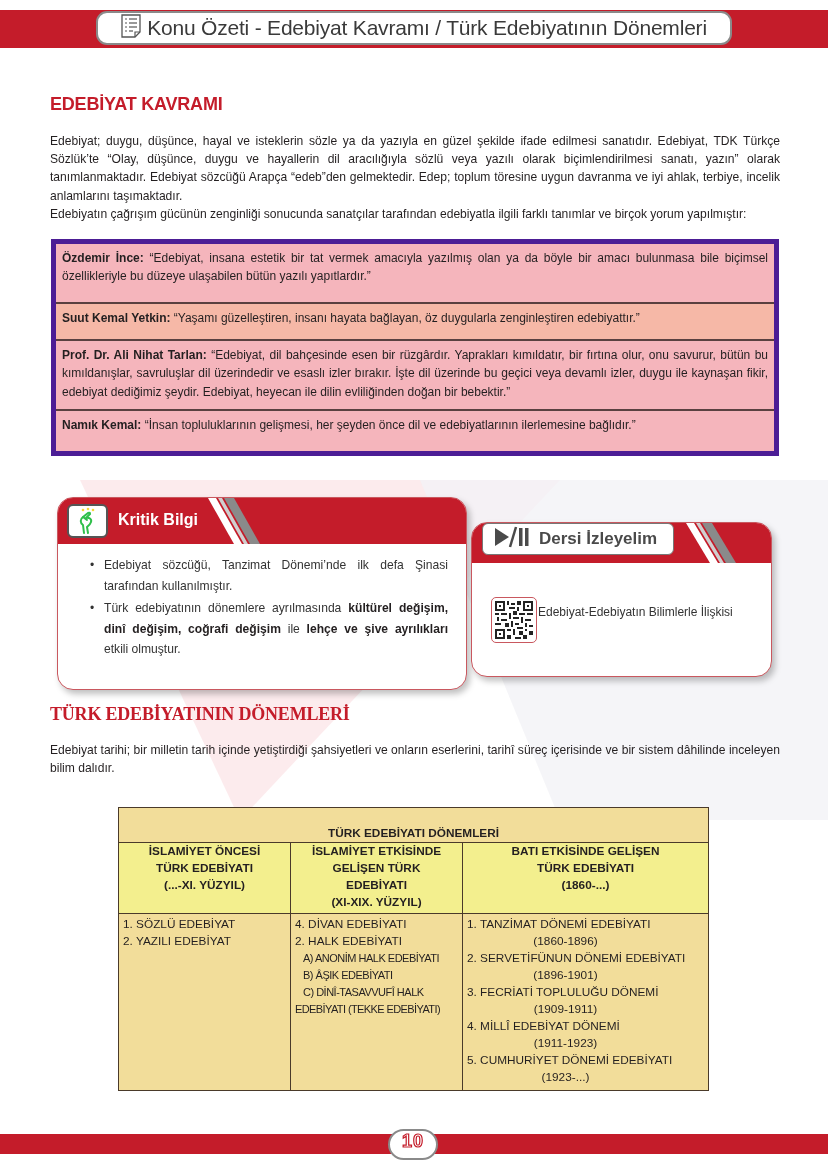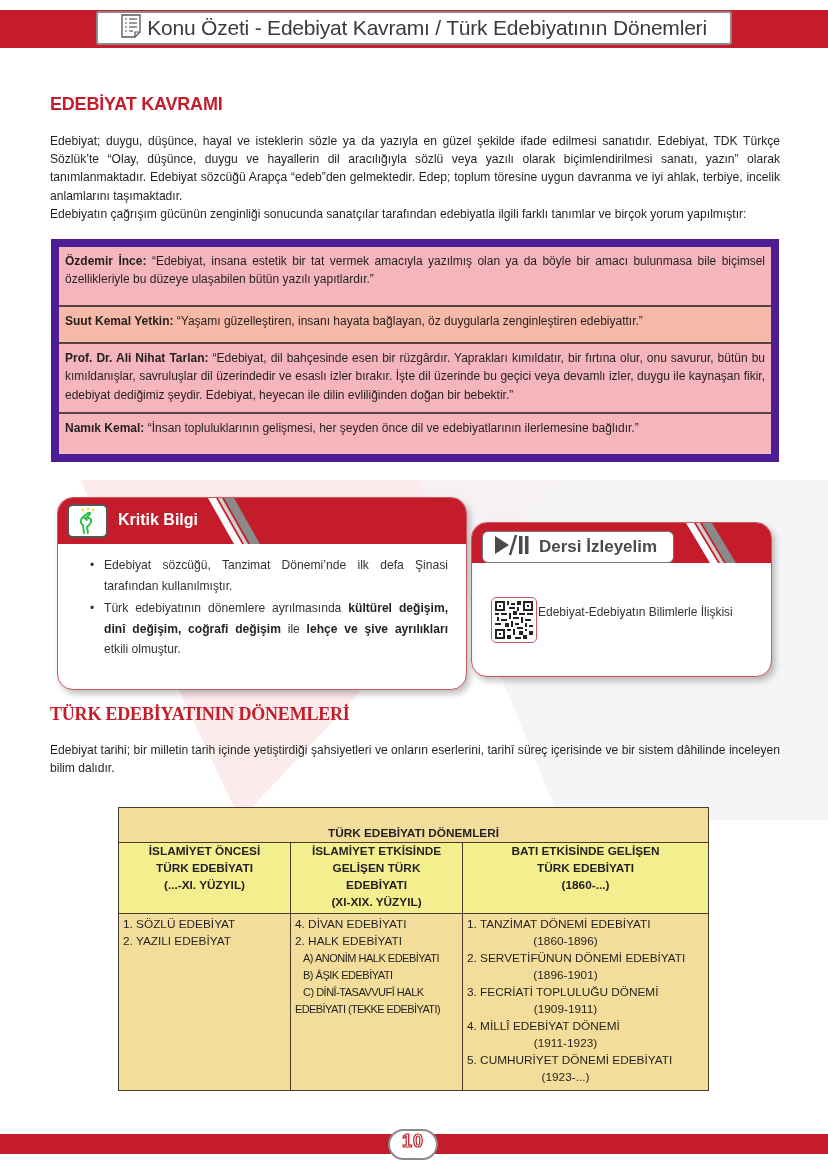--- a/index.html
+++ b/index.html
@@ -4,51 +4,51 @@
 <style>
   * { box-sizing: border-box; margin: 0; padding: 0; }
   html, body { width: 828px; height: 1171px; background: #ffffff; overflow: hidden; }
   body { position: relative; font-family: "Liberation Sans", sans-serif; color: #231f20; }
 
   
   .bg-deco { position: absolute; left: 0; top: 0; width: 828px; height: 1171px; z-index: 0; pointer-events: none; }
 
   
   .top-band { position: absolute; left: 0; top: 10px; width: 828px; height: 38px; background: #c41c2a; z-index: 1; }
-  .title-pill { position: absolute; left: 96px; top: 11px; width: 636px; height: 34px; background: #fff; border: 2px solid #8a8a8a; border-radius: 3px; z-index: 2; display: flex; align-items: center; justify-content: center; gap: 6px; }
+  .title-pill { position: absolute; left: 96px; top: 11px; width: 636px; height: 34px; background: #fff; border: 2px solid #8a8a8a; border-radius: 11px; z-index: 2; display: flex; align-items: center; justify-content: center; gap: 6px; }
   .title-pill svg { width: 20px; height: 24px; }
   .title-text { font-size: 21px; color: #3a3a3a; letter-spacing: -0.2px; }
 
   .content { position: absolute; left: 50px; width: 730px; z-index: 2; }
   .section-title { font-weight: bold; color: #c41c2a; font-size: 18px; letter-spacing: -0.2px; }
   .para { font-size: 12.1px; line-height: 18.2px; text-align: justify; color: #231f20; }
 
   
-  .quotes { position: absolute; left: 51px; top: 239px; width: 728px; border: 8px solid #4c1d95; z-index: 2; }
+  .quotes { position: absolute; left: 51px; top: 239px; width: 728px; border: 5px solid #4c1d95; z-index: 2; }
   .quote { border-bottom: 2px solid #5a4040; padding: 5px 6px 0 6px; font-size: 12px; line-height: 18.4px; text-align: justify; }
   .quote:last-child { border-bottom: none; }
   .quote.pink { background: #f5b5bc; }
   .quote.peach { background: #f6b8a7; }
   .quote b { font-weight: bold; }
 
   
   .kb-box { position: absolute; left: 57px; top: 497px; width: 410px; height: 193px; border: 1.5px solid #c9585f; border-radius: 16px; background: #fff; box-shadow: 3px 4px 6px rgba(0,0,0,0.25); z-index: 2; overflow: hidden; }
   .kb-head { position: absolute; left: 0; top: 0; width: 100%; height: 46px; background: #c41c2a; }
   .kb-icon { position: absolute; left: 9px; top: 6px; width: 41px; height: 34px; background: #fff; border: 2px solid #555; border-radius: 6px; display: flex; align-items: center; justify-content: center; }
   .kb-title { position: absolute; left: 60px; top: 13px; font-size: 16px; font-weight: bold; color: #fff; }
   .kb-stripes { position: absolute; left: 150px; top: 0; width: 60px; height: 46px; }
   .kb-list { position: absolute; left: 30px; top: 57px; width: 360px; list-style: none; font-size: 12.1px; line-height: 20.5px; color: #333; }
   .kb-list li { position: relative; padding-left: 16px; text-align: justify; margin-bottom: 2px; }
   .kb-list li::before { content: "•"; position: absolute; left: 2px; top: 0; }
   .kb-list b { color: #231f20; }
 
   
   .di-box { position: absolute; left: 471px; top: 522px; width: 301px; height: 155px; border: 1.5px solid #c9585f; border-radius: 16px; background: #fff; box-shadow: 3px 4px 6px rgba(0,0,0,0.25); z-index: 2; overflow: hidden; }
   .di-head { position: absolute; left: 0; top: 0; width: 100%; height: 40px; background: #c41c2a; }
-  .di-pill { position: absolute; left: 10px; top: 8px; width: 192px; height: 32px; background: #fff; border: 1.5px solid #777; border-radius: 6px; display: flex; align-items: center; padding-left: 12px; gap: 8px; }
+  .di-pill { position: absolute; left: 10px; top: 0; width: 192px; height: 32px; background: #fff; border: 1.5px solid #777; border-radius: 6px; display: flex; align-items: center; padding-left: 12px; gap: 8px; }
   .di-title { font-size: 17px; font-weight: bold; color: #4a4a4a; }
   .di-stripes { position: absolute; left: 214px; top: 0; width: 60px; height: 40px; }
   .qr { position: absolute; left: 19px; top: 74px; width: 46px; height: 46px; border: 1.5px solid #c9585f; border-radius: 5px; padding: 3px; background: #fff; }
   .di-link { position: absolute; left: 66px; top: 82px; font-size: 12px; color: #333; }
 
   
   .periods { position: absolute; left: 118px; top: 807px; width: 591px; border-collapse: collapse; z-index: 2; font-size: 11.8px; padding-left: 33px; }
   .periods td, .periods th { border: 1.5px solid #4a3a2a; vertical-align: top; }
   .periods .caption { background: #f2dd9a; height: 35px; text-align: center; font-weight: bold; color: #231f20; vertical-align: bottom; padding-bottom: 2px; font-size: 11.8px; }
   .periods .hcell { background: #f3ef8e; text-align: center; font-weight: bold; line-height: 17px; padding: 0 2px 2px; }

